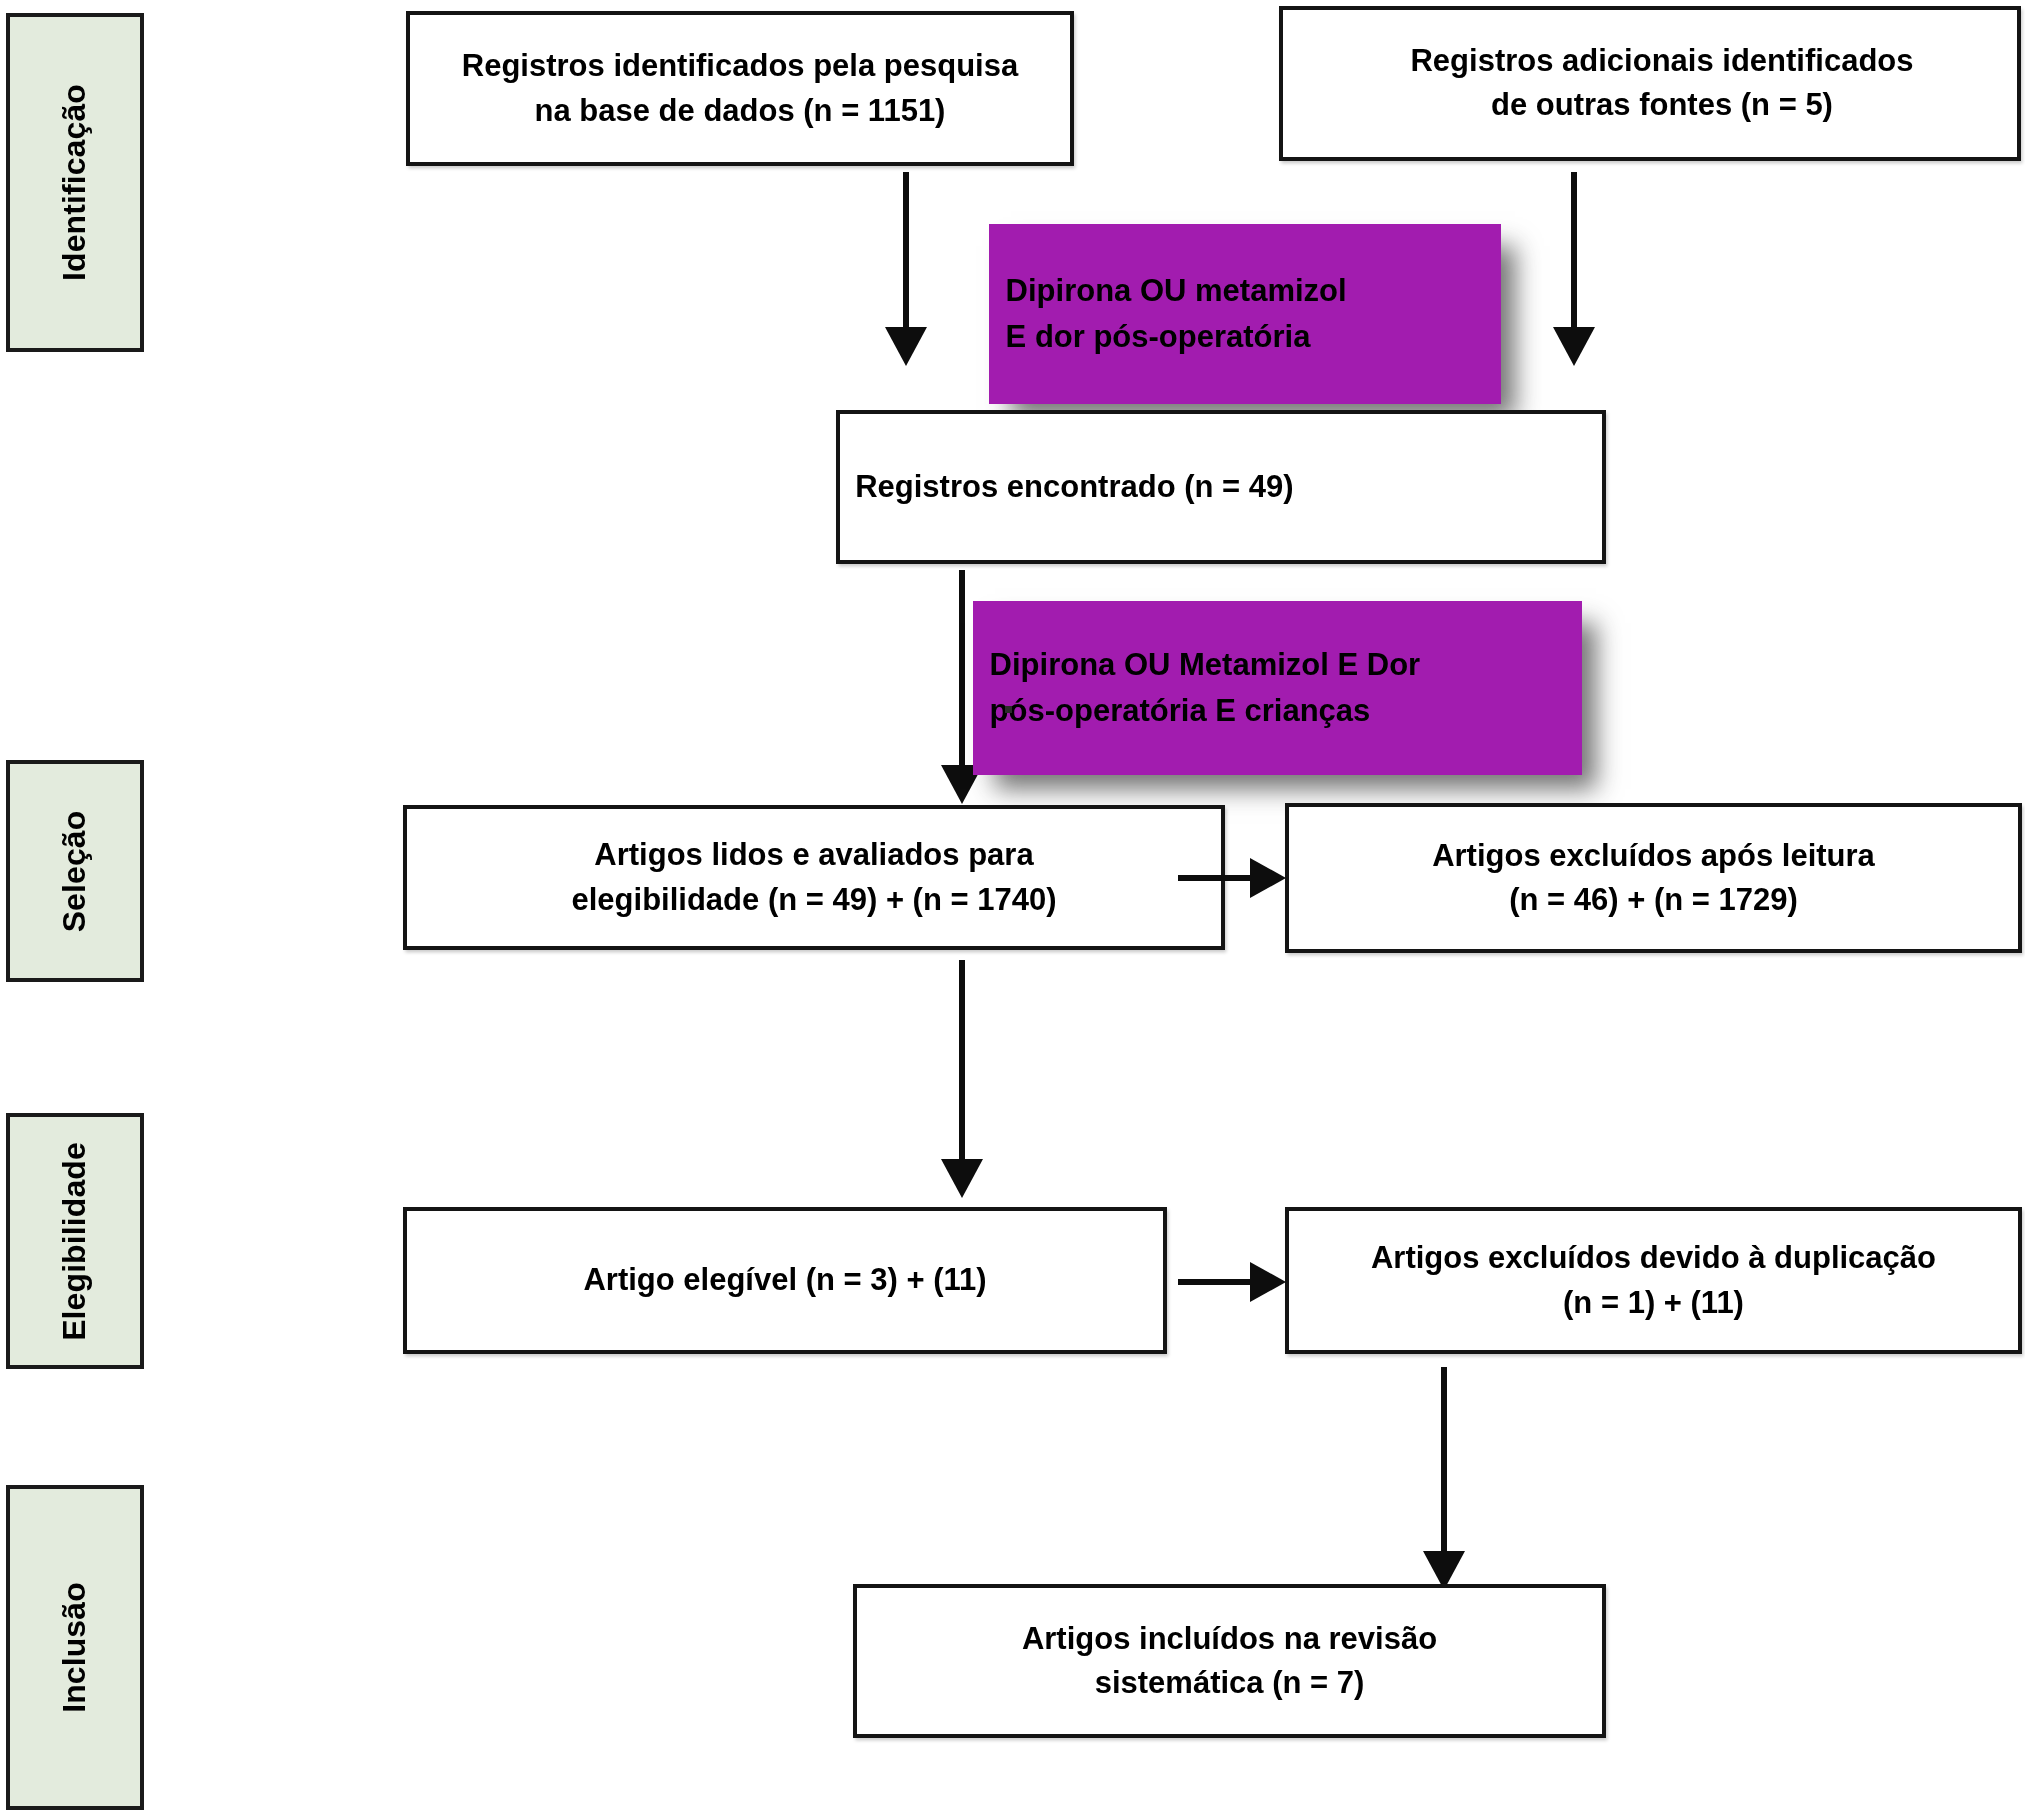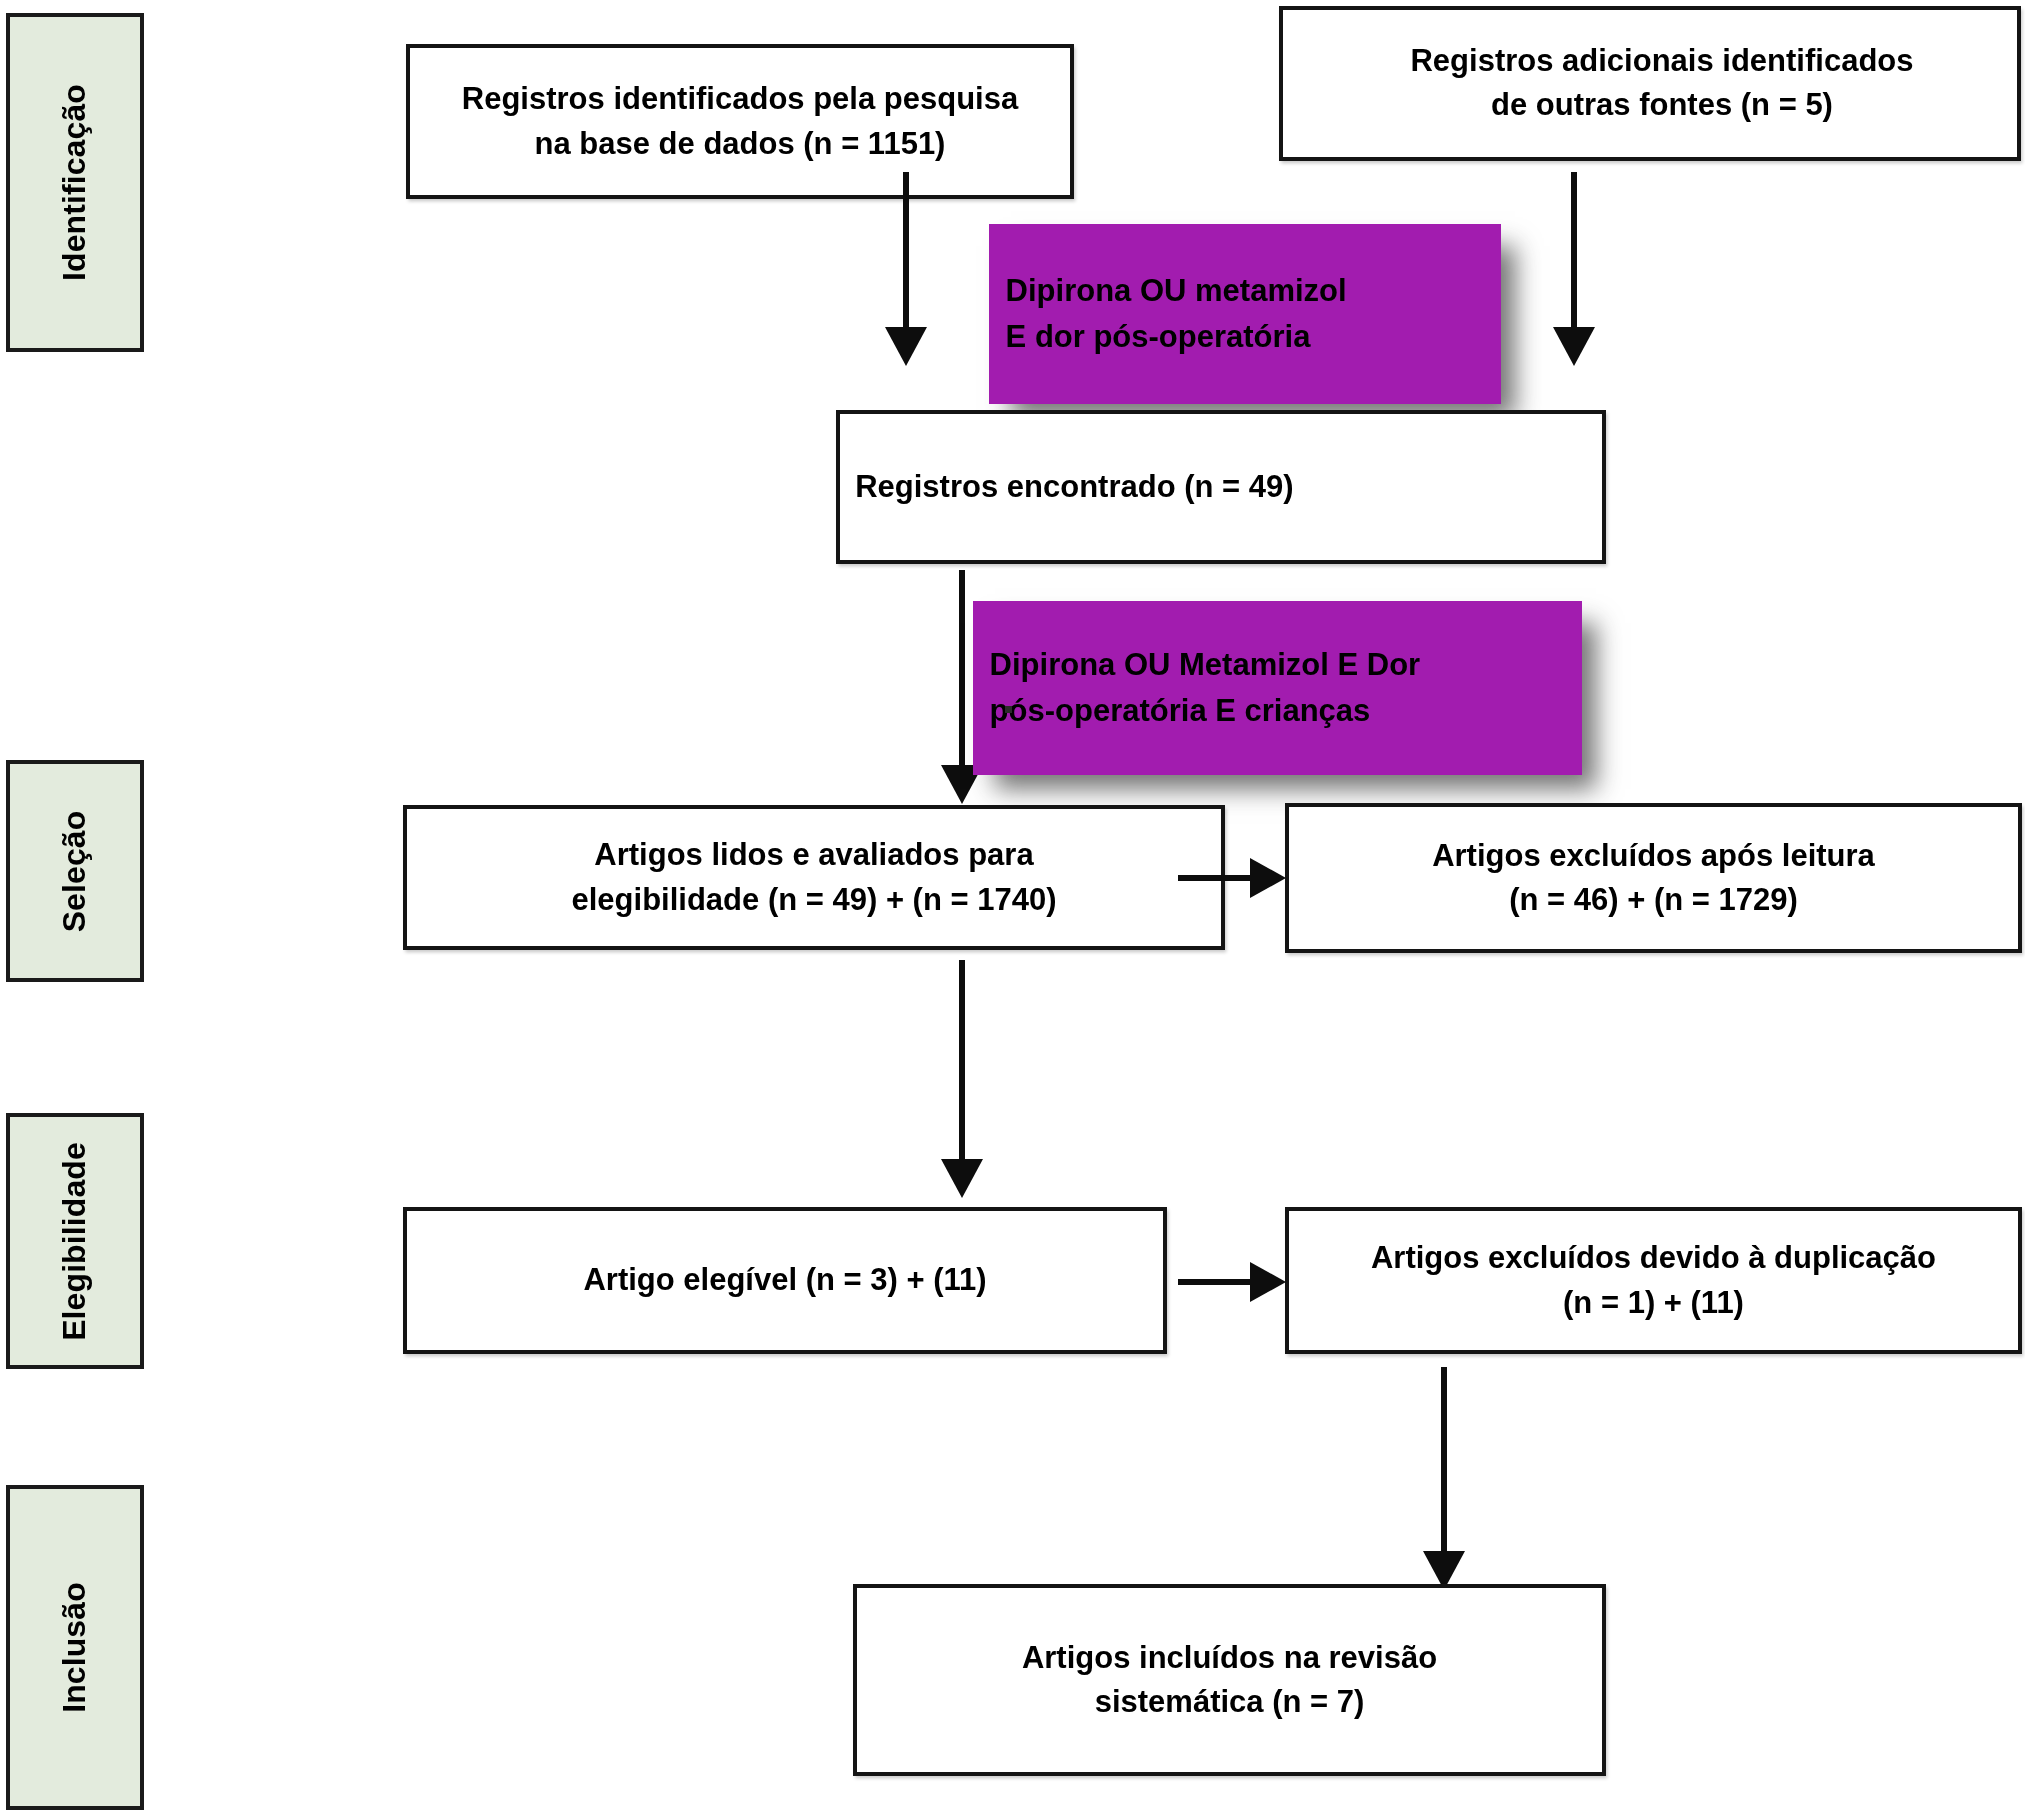--- a/index.html
+++ b/index.html
@@ -143,21 +143,21 @@
   </div>
 
   <div class="stage-label" style="left:5.5px; top:1113px; width:138px; height:256px;">
     <span class="stage-text">Elegibilidade</span>
   </div>
 
   <div class="stage-label" style="left:5.5px; top:1485px; width:138px; height:325px;">
     <span class="stage-text">Inclusão</span>
   </div>
 
-  <div class="flow-box" style="left:406px; top:11px; width:668px; height:155px;margin-top:33px;">
+  <div class="flow-box" style="left:406px; top:11px; width:668px; height:155px;">
     <div class="box-text">
       <span>Registros identificados pela pesquisa</span><br>
       <span>na base de dados (n = 1151)</span>
     </div>
   </div>
 
   <div class="flow-box" style="left:1279px; top:5.5px; width:742px; height:155px;padding-left:24px;">
     <div class="box-text">
       <span>Registros adicionais identificados</span><br>
       <span>de outras fontes (n = 5)</span>
@@ -240,21 +240,21 @@
       <span>Artigos excluídos devido à duplicação</span><br>
       <span>(n = 1) + (11)</span>
     </div>
   </div>
 
   <div class="arrow-v" style="left:1444px; top:1367px; height:223px;">
     <div class="shaft" style="height:184px;"></div>
     <div class="head"></div>
   </div>
 
-  <div class="flow-box" style="left:853px; top:1584px; width:753px; height:192px;">
+  <div class="flow-box" style="left:853px; top:1584px; width:753px; height:154px;">
     <div class="box-text">
       <span>Artigos incluídos na revisão</span><br>
       <span>sistemática (n = 7)</span>
     </div>
   </div>
 
 </div>
 
 
 </body></html>

